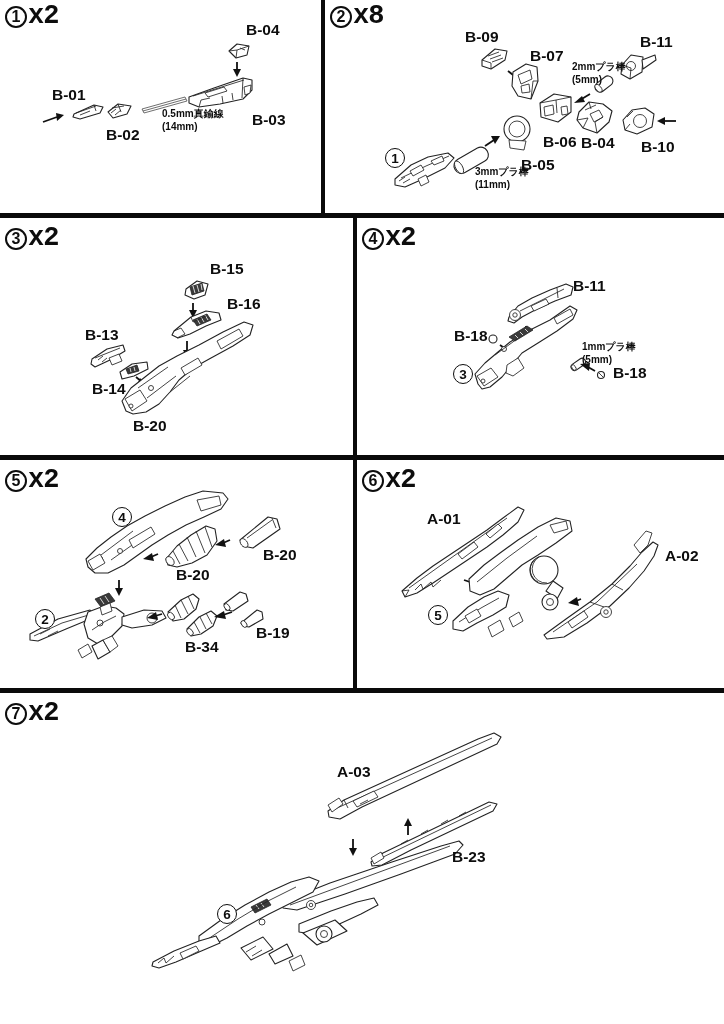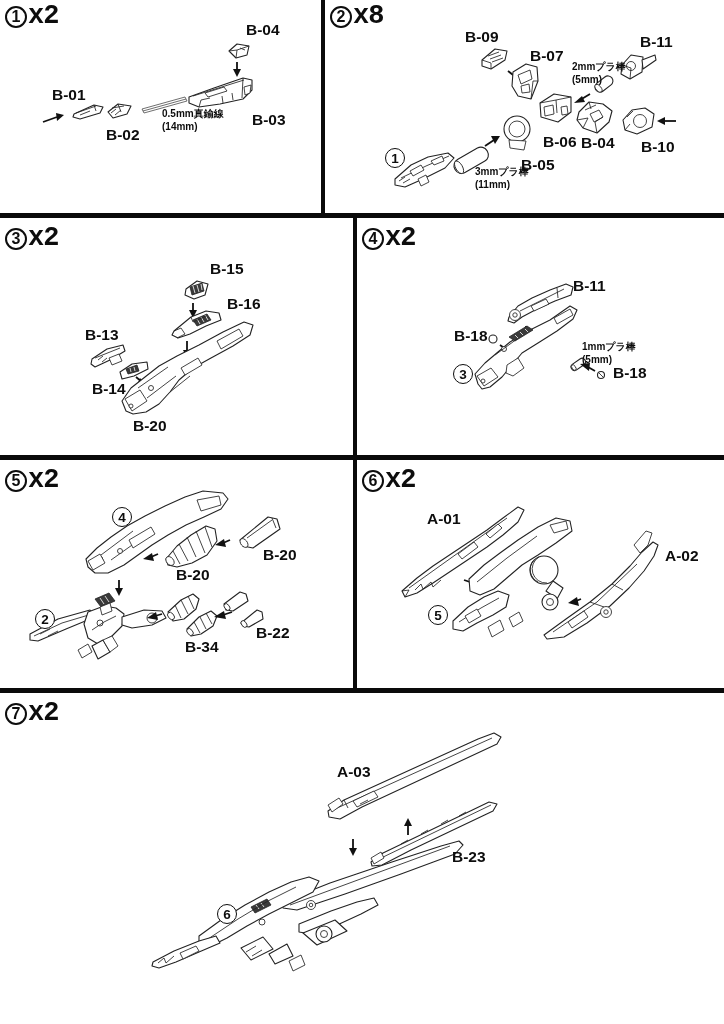--- a/index.html
+++ b/index.html
@@ -422,21 +422,21 @@
           <polygon class="ah" points="224,151 214,157 226,159"></polygon>
       </g>
     </svg>
     <div class="stephdr" style="left:5px;top:7px">
       <span class="stepnum">5</span>
       <span class="stepx">x2</span>
     </div>
     <div class="plabel" style="left:263px;top:87px">B-20</div>
     <div class="plabel" style="left:176px;top:107px">B-20</div>
     <div class="plabel" style="left:185px;top:179px">B-34</div>
-    <div class="plabel" style="left:256px;top:165px">B-22</div>
+    <div class="plabel" style="left:256px;top:165px">B-19</div>
     <div class="callout" style="left:112px;top:47px">4</div>
     <div class="callout" style="left:35px;top:149px">2</div>
   </section>
 
   <section class="panel" style="left:357px;top:460px;width:367px;height:228px">
     <svg class="art" width="367" height="228" viewBox="0 0 367 228">
       <g>
         <polygon class="p" points="45,131 60,118 76,106 94,94 112,82 130,70 146,58 161,47 167,50 161,62 146,75 130,87 112,99 94,111 76,123 60,133 48,137"></polygon>
         <polyline class="det" points="52,128 150,58"></polyline>
         <polygon class="detf" points="101,94 117,82 121,87 105,99"></polygon>

